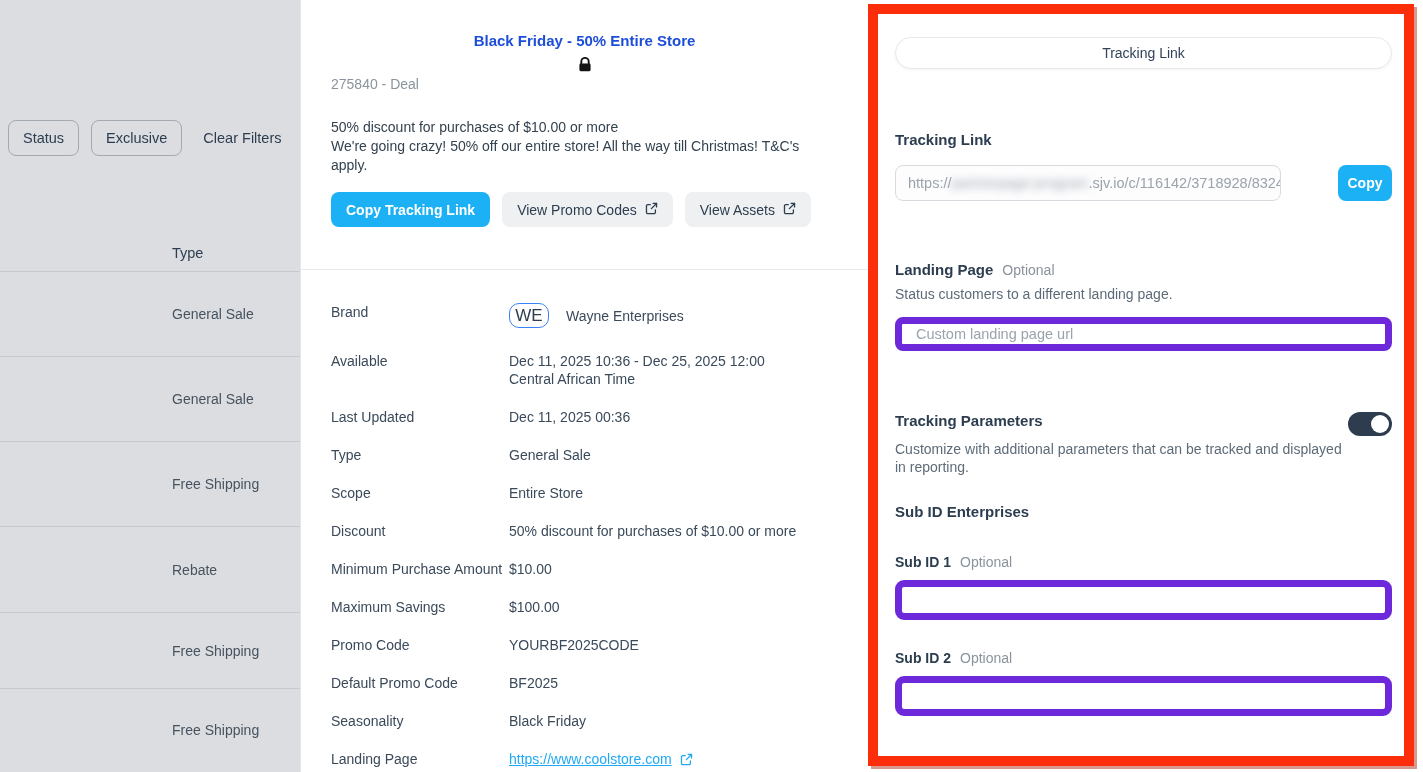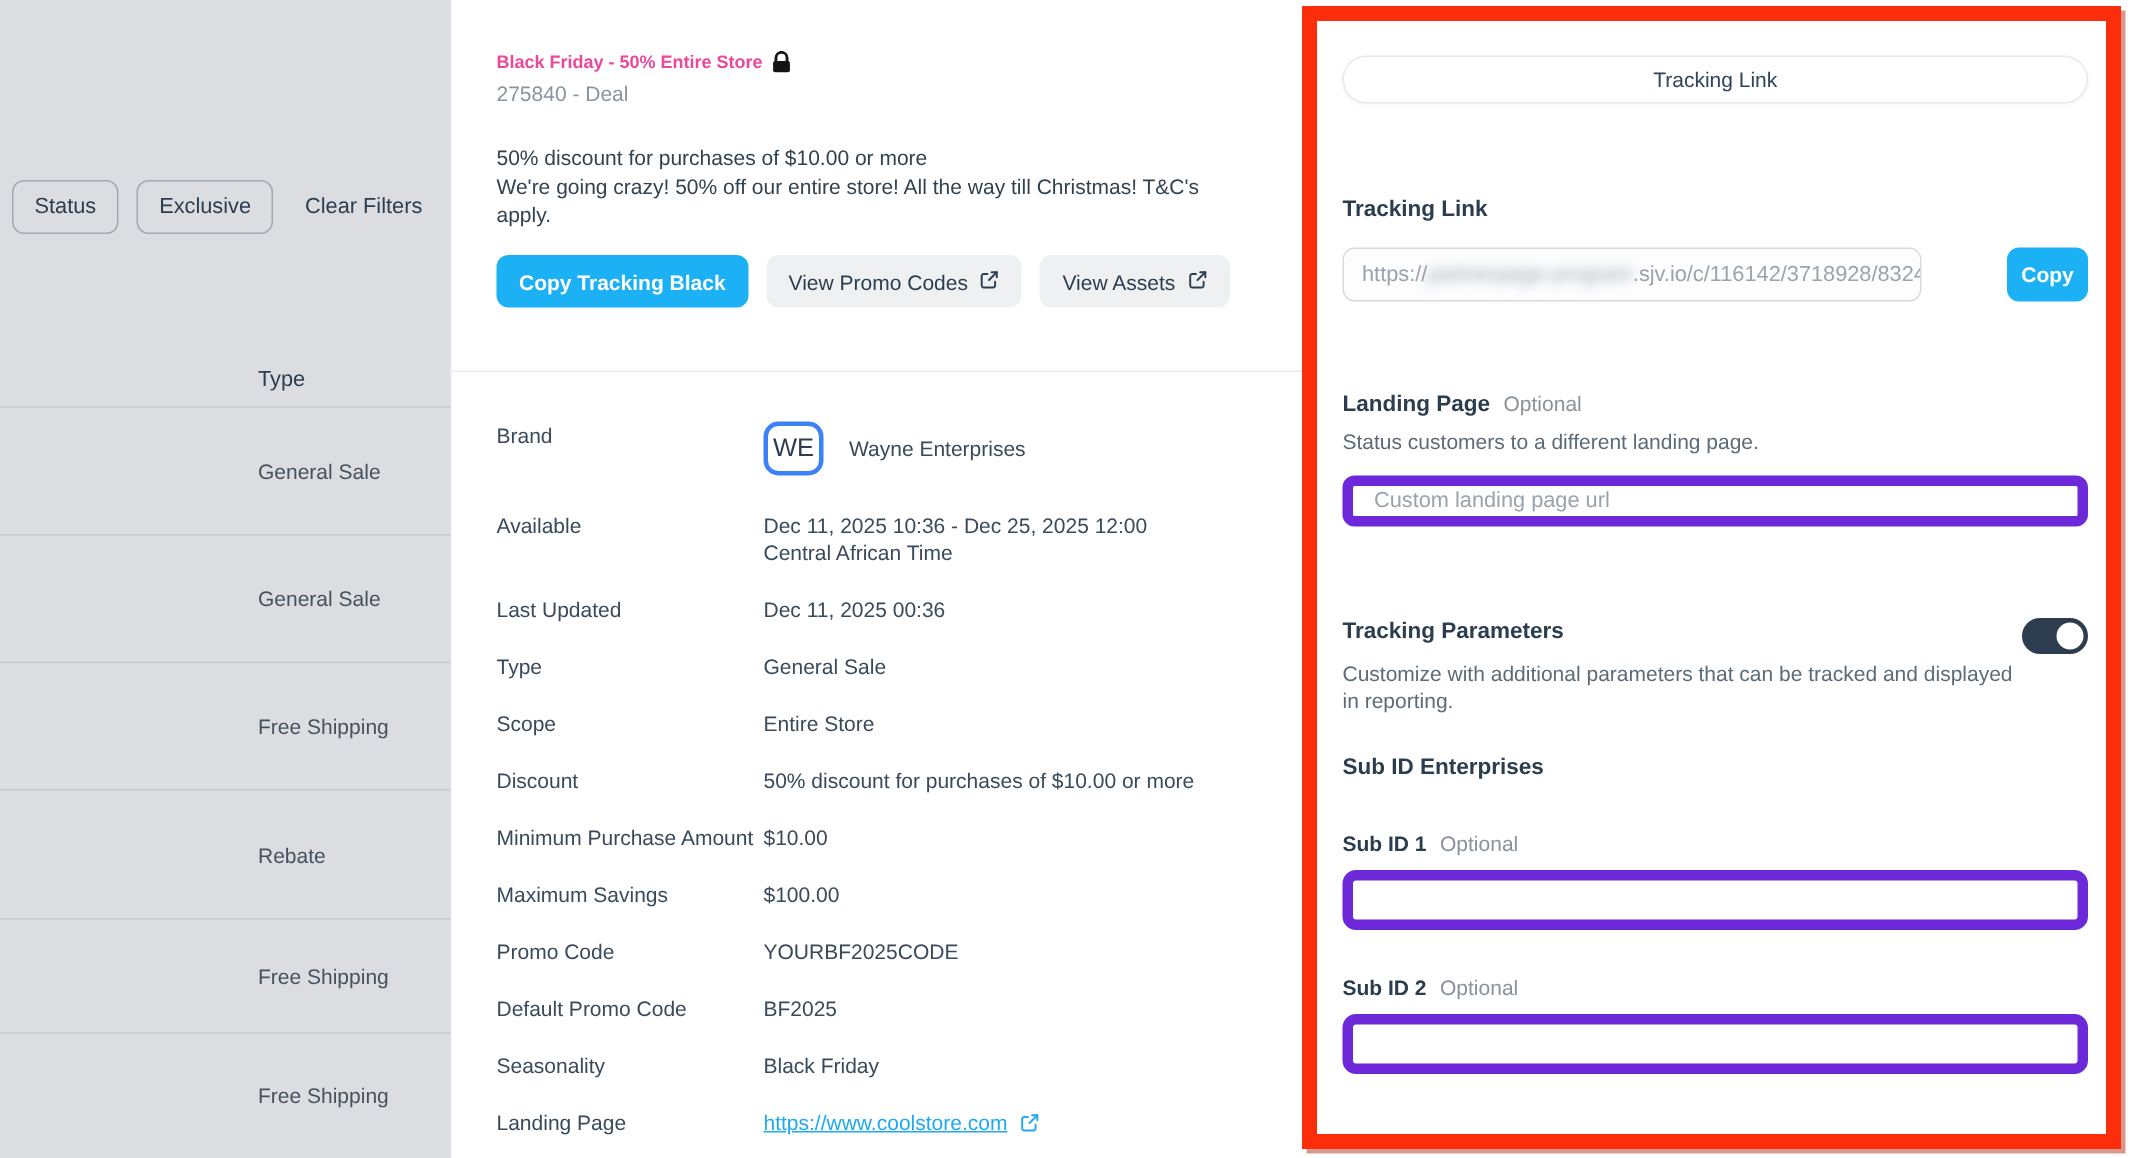--- a/index.html
+++ b/index.html
@@ -19,36 +19,36 @@
   .sb-row { height:85px; border-top:1px solid #c7c9cd; display:flex; align-items:center;
             padding-left:172px; font-size:14px; color:#46535f; cursor:pointer; }
   .sb-row:nth-child(4){ height:86px; }
   .sb-row:nth-child(5){ height:76px; }
   .sb-row:nth-child(6){ height:83px; }
 
   
   .main { position:absolute; left:300px; top:0; width:568px; height:772px; background:#fff;
           border-left:1px solid #e4e6e9; }
   .main-top { padding:32px 30px 0 30px; }
-  .deal-title { font-size:12px; font-weight:bold; color:#ec4899; display:flex; align-items:center; gap:7px; line-height:18px; }
+  .deal-title { font-size:15px; font-weight:bold; color:#1d4ed8; display:flex; align-items:center; gap:7px; line-height:18px;flex-direction:column; }
   .deal-sub { margin-top:3px; font-size:14px; color:#8b949d; line-height:18px; }
   .deal-desc { margin-top:25px; font-size:14px; color:#33424f; line-height:19px; width:508px; white-space:pre-line; }
   .btn-row { margin-top:17px; display:flex; gap:12px; }
   .btn { border:none; border-radius:8px; height:35px; font-size:14px; font-family:inherit;
          display:inline-flex; align-items:center; gap:8px; padding:0 15px; cursor:pointer; }
   .btn-primary { background:#1cb1f5; color:#fff; font-weight:bold; }
   .btn-light { background:#eef0f2; color:#2c3d4f; }
   .divider { height:1px; background:#e9ebee; margin-top:42px; }
   .details { padding:33px 30px 0 30px; }
   .detail-row { display:flex; margin-bottom:20px; font-size:14px; line-height:18px; }
   .detail-label { width:178px; flex:0 0 178px; color:#3a4a5a; }
   .detail-value { color:#3a4a5a; }
   .detail-row.brand-row { align-items:flex-start; margin-bottom:24px; }
   .detail-row.brand-row .detail-value { display:flex; align-items:center; gap:17px; }
-  .avatar { width:40px; height:36px; border:3px solid #3b82f6; border-radius:10px; background:#fff;
+  .avatar { width:40px; height:25px; border:1px solid #3b82f6; border-radius:10px; background:#fff;
             display:flex; align-items:center; justify-content:center; font-size:17px; color:#2c3d4f; }
   .detail-link { color:#1fa9f4; text-decoration:underline; display:inline-flex; align-items:center; gap:8px; }
   .ext-icon { flex:0 0 auto; }
 
   
   .rightpanel { position:absolute; left:868px; top:0; width:555px; height:772px; background:#fff; }
   .right-content { position:absolute; left:27px; top:0; width:497px; }
   .pill-tab { margin-top:37px; height:32px; border:1px solid #e7e9ec; border-radius:17px; background:#fff;
               display:flex; align-items:center; justify-content:center; font-size:14px; color:#32435a;
               box-shadow:0 1px 3px rgba(40,50,60,0.06); cursor:pointer; }
@@ -123,21 +123,21 @@
         <span>Black Friday - 50% Entire Store</span>
         <svg width="12" height="15" viewBox="0 0 12 15">
           <path d="M2.3 7V4.6a3.7 3.7 0 0 1 7.4 0V7" fill="none" stroke="#141414" stroke-width="1.9"></path>
           <rect x="0.4" y="6.6" width="11.2" height="7.6" rx="1.4" fill="#141414"></rect>
         </svg>
       </div>
       <div class="deal-sub">275840 - Deal</div>
       <div class="deal-desc">50% discount for purchases of $10.00 or more
 We're going crazy! 50% off our entire store! All the way till Christmas! T&amp;C's apply.</div>
       <div class="btn-row">
-        <button class="btn btn-primary">Copy Tracking Black</button>
+        <button class="btn btn-primary">Copy Tracking Link</button>
         <button class="btn btn-light">
           <span>View Promo Codes</span>
           <span class="icon-slot"><svg class="ext-icon" width="13" height="13" viewBox="0 0 16 16" fill="none" stroke="currentColor" stroke-width="1.6" stroke-linecap="round" stroke-linejoin="round">
                 <path d="M12.8 9.6v3.1a1.6 1.6 0 0 1-1.6 1.6H3.4a1.6 1.6 0 0 1-1.6-1.6V4.9a1.6 1.6 0 0 1 1.6-1.6h3.1"></path>
                 <path d="M10 1.8h4.2V6"></path>
                 <path d="M14.2 1.8 7.8 8.2"></path>
               </svg></span>
         </button>
         <button class="btn btn-light">
           <span>View Assets</span>

